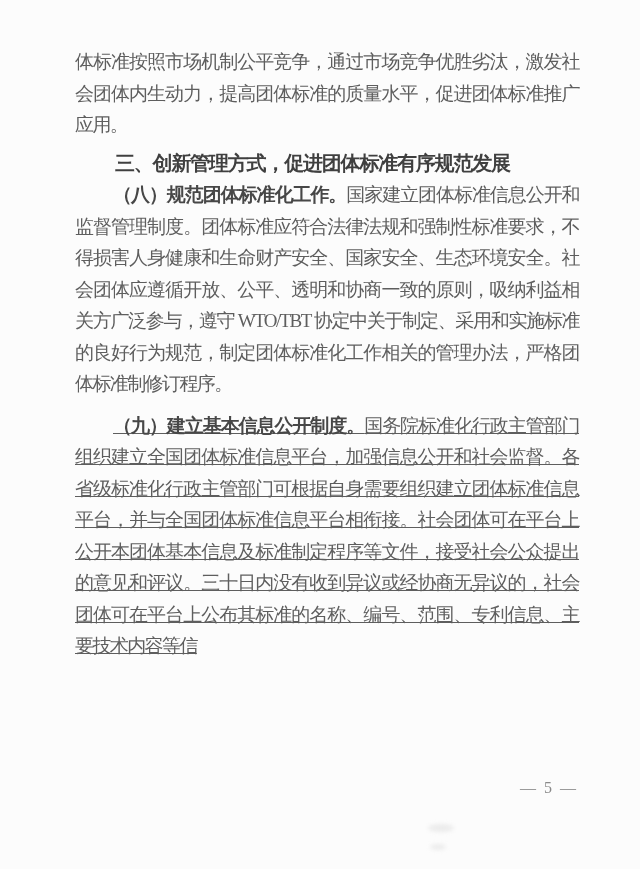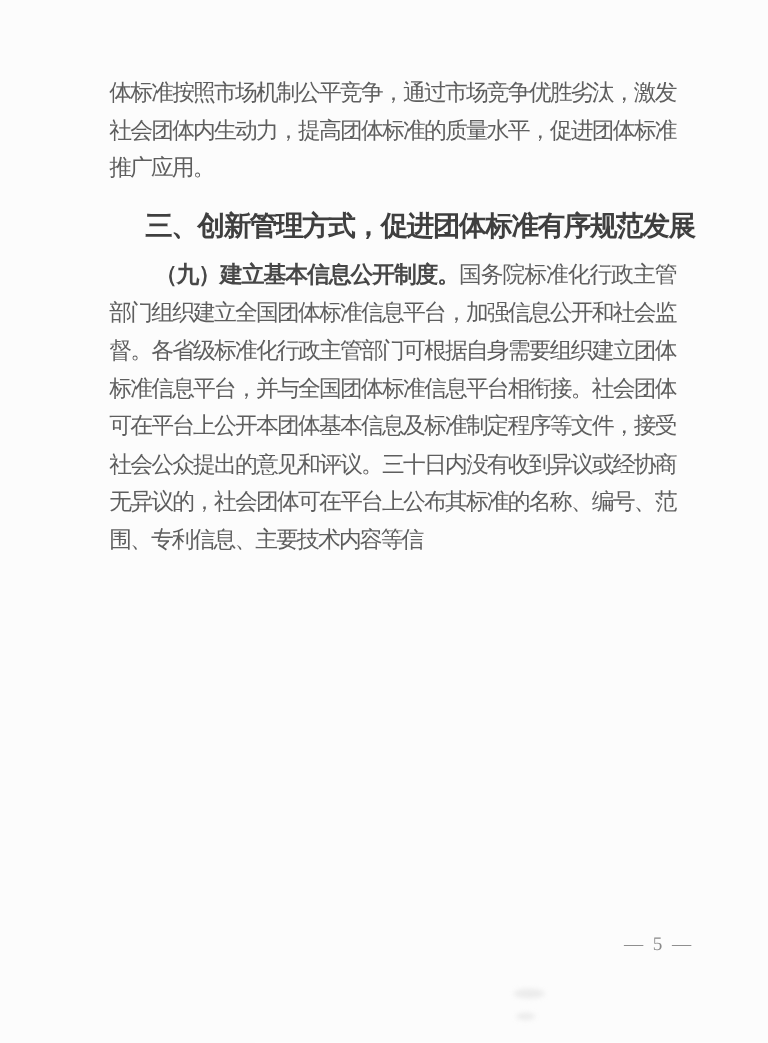--- a/index.html
+++ b/index.html
@@ -20,43 +20,44 @@
     left: 75px;
     top: 46px;
     width: 504px;
     font-size: 19px;
     line-height: 31.5px;
     letter-spacing: -1.6px;
     color: #5e5e5e;
     text-align: justify;
   }
   .text-block p {
-    margin: 16px;
+    margin: 0;
     text-indent: 2em;
   }
   .text-block p.no-indent {
     text-indent: 0;
   }
   .lead {
     font-weight: bold;
     color: #474747;
   }
   .section-heading {
     margin: 7px 0 0 0;
-    font-size: 23px;
+    font-size: 20px;
     line-height: 31.5px;
     text-indent: 2em;
     font-family: "Liberation Sans", "DejaVu Sans", sans-serif;
     font-weight: bold;
     letter-spacing: -1.2px;
     color: #3f3f3f;
     text-align: left;
   }
   .para-9 {
     margin-top: 10px !important;
+    text-decoration: underline;
   }
   .page-number {
     position: absolute;
     top: 779px;
     right: 62px;
     font-size: 16px;
     letter-spacing: 2px;
     color: #8a8a8a;
     font-family: "Liberation Serif", "DejaVu Serif", serif;
   }
@@ -75,20 +76,23 @@
 
 <div class="page">
 
   <div class="text-block">
 
     <p class="no-indent">体标准按照市场机制公平竞争，通过市场竞争优胜劣汰，激发社会团体内生动力，提高团体标准的质量水平，促进团体标准推广应用。</p>
 
 
     <h2 class="section-heading">三、创新管理方式，促进团体标准有序规范发展</h2>
 
+    <p>
+      <span class="lead">（八）规范团体标准化工作。</span><span>国家建立团体标准信息公开和监督管理制度。团体标准应符合法律法规和强制性标准要求，不得损害人身健康和生命财产安全、国家安全、生态环境安全。社会团体应遵循开放、公平、透明和协商一致的原则，吸纳利益相关方广泛参与，遵守 WTO/TBT 协定中关于制定、采用和实施标准的良好行为规范，制定团体标准化工作相关的管理办法，严格团体标准制修订程序。</span>
+    </p>
 
     <p class="para-9">
       <span class="lead">（九）建立基本信息公开制度。</span><span>国务院标准化行政主管部门组织建立全国团体标准信息平台，加强信息公开和社会监督。各省级标准化行政主管部门可根据自身需要组织建立团体标准信息平台，并与全国团体标准信息平台相衔接。社会团体可在平台上公开本团体基本信息及标准制定程序等文件，接受社会公众提出的意见和评议。三十日内没有收到异议或经协商无异议的，社会团体可在平台上公布其标准的名称、编号、范围、专利信息、主要技术内容等信</span>
     </p>
 
   </div>
 
   <div class="smudge smudge-1"></div>
   <div class="smudge smudge-2"></div>
 

